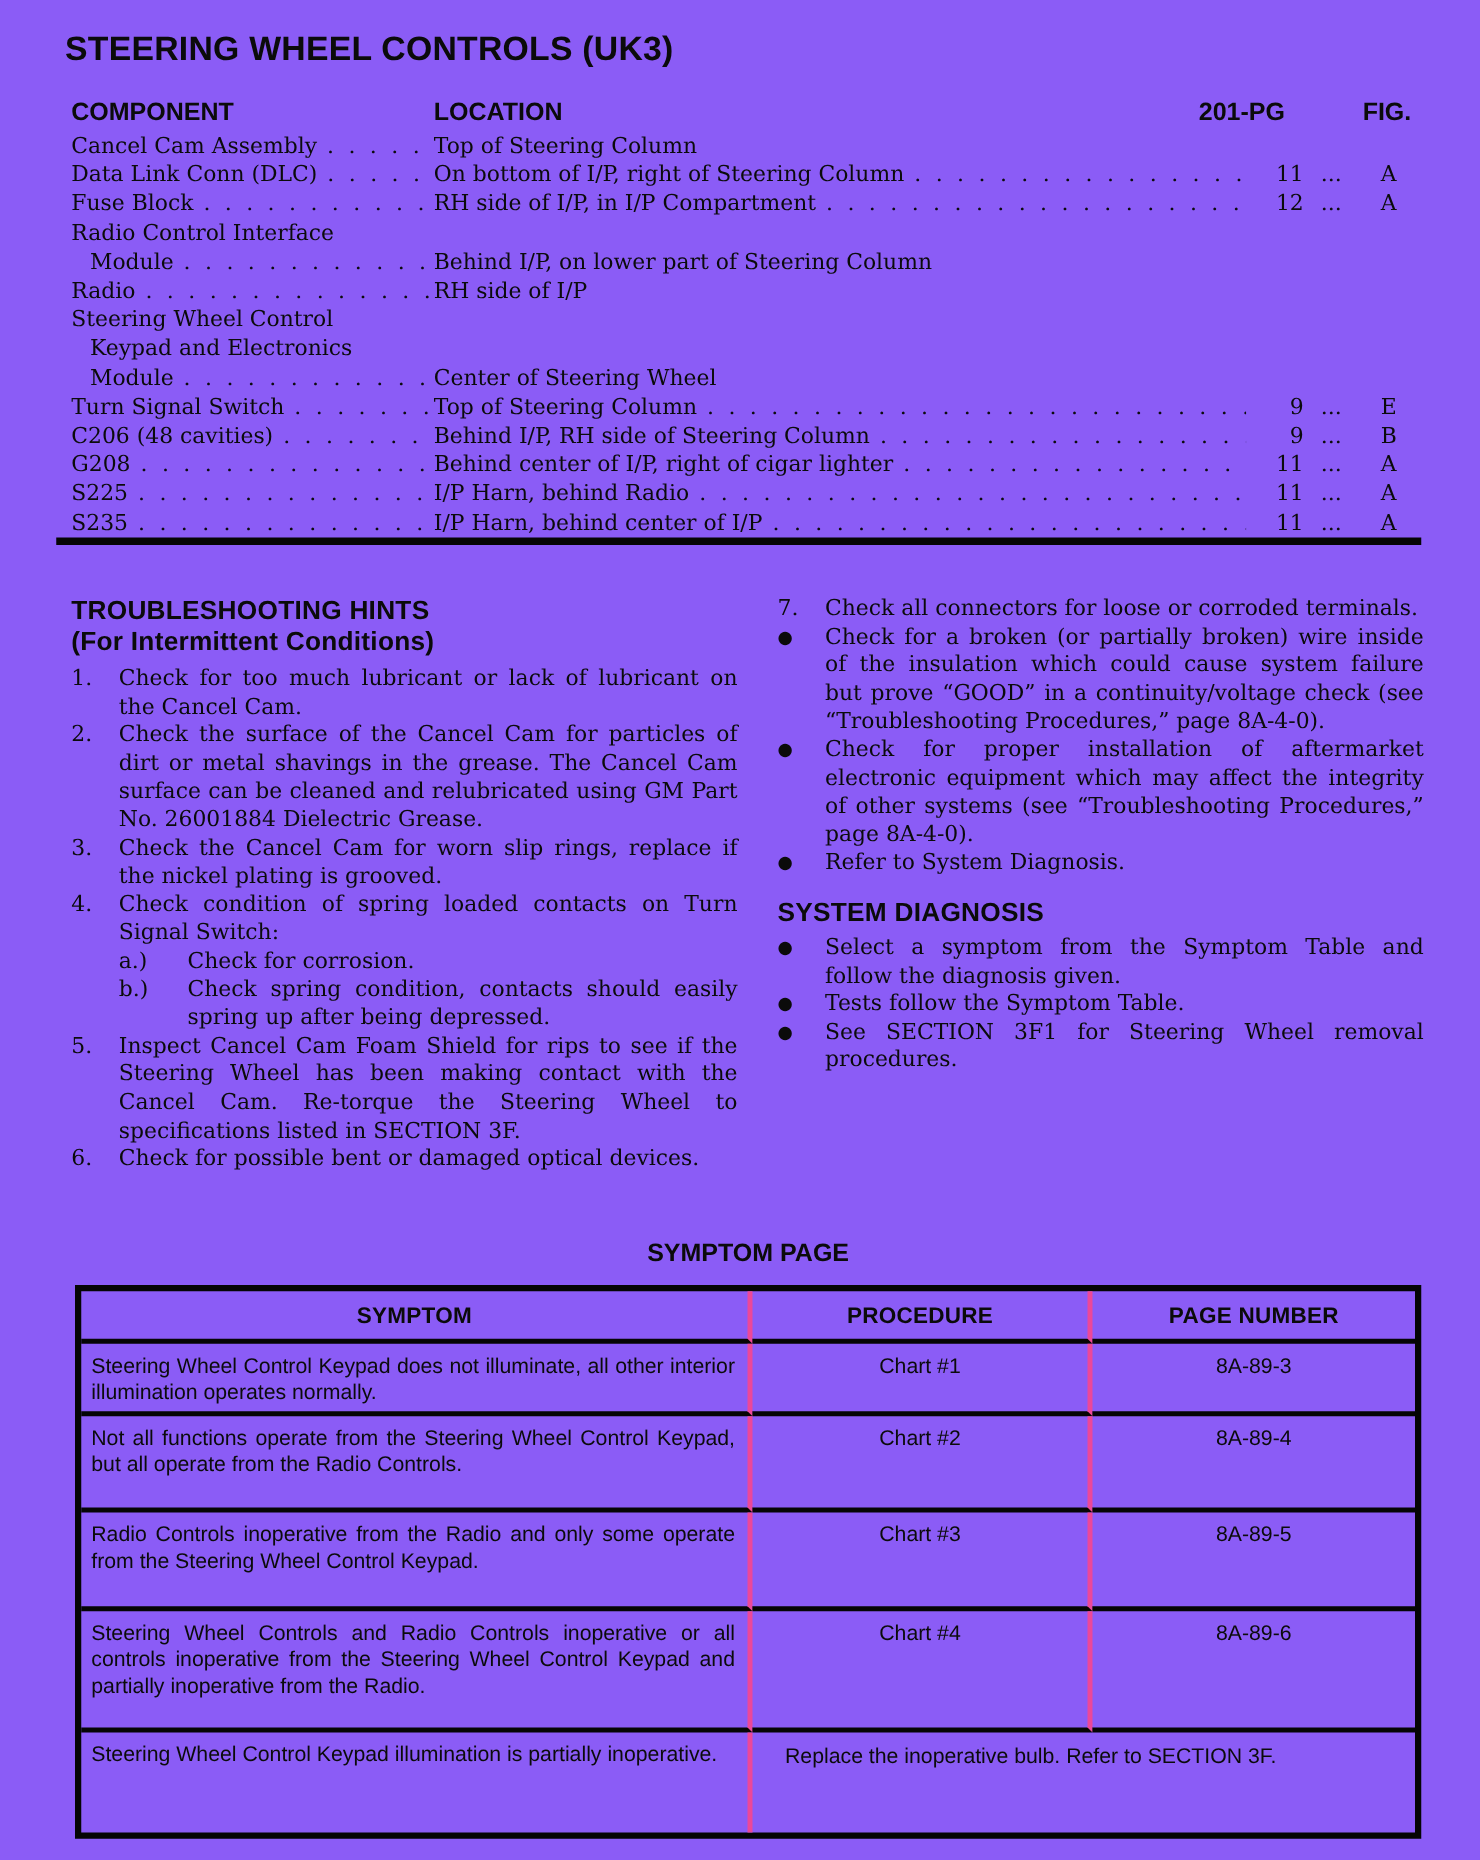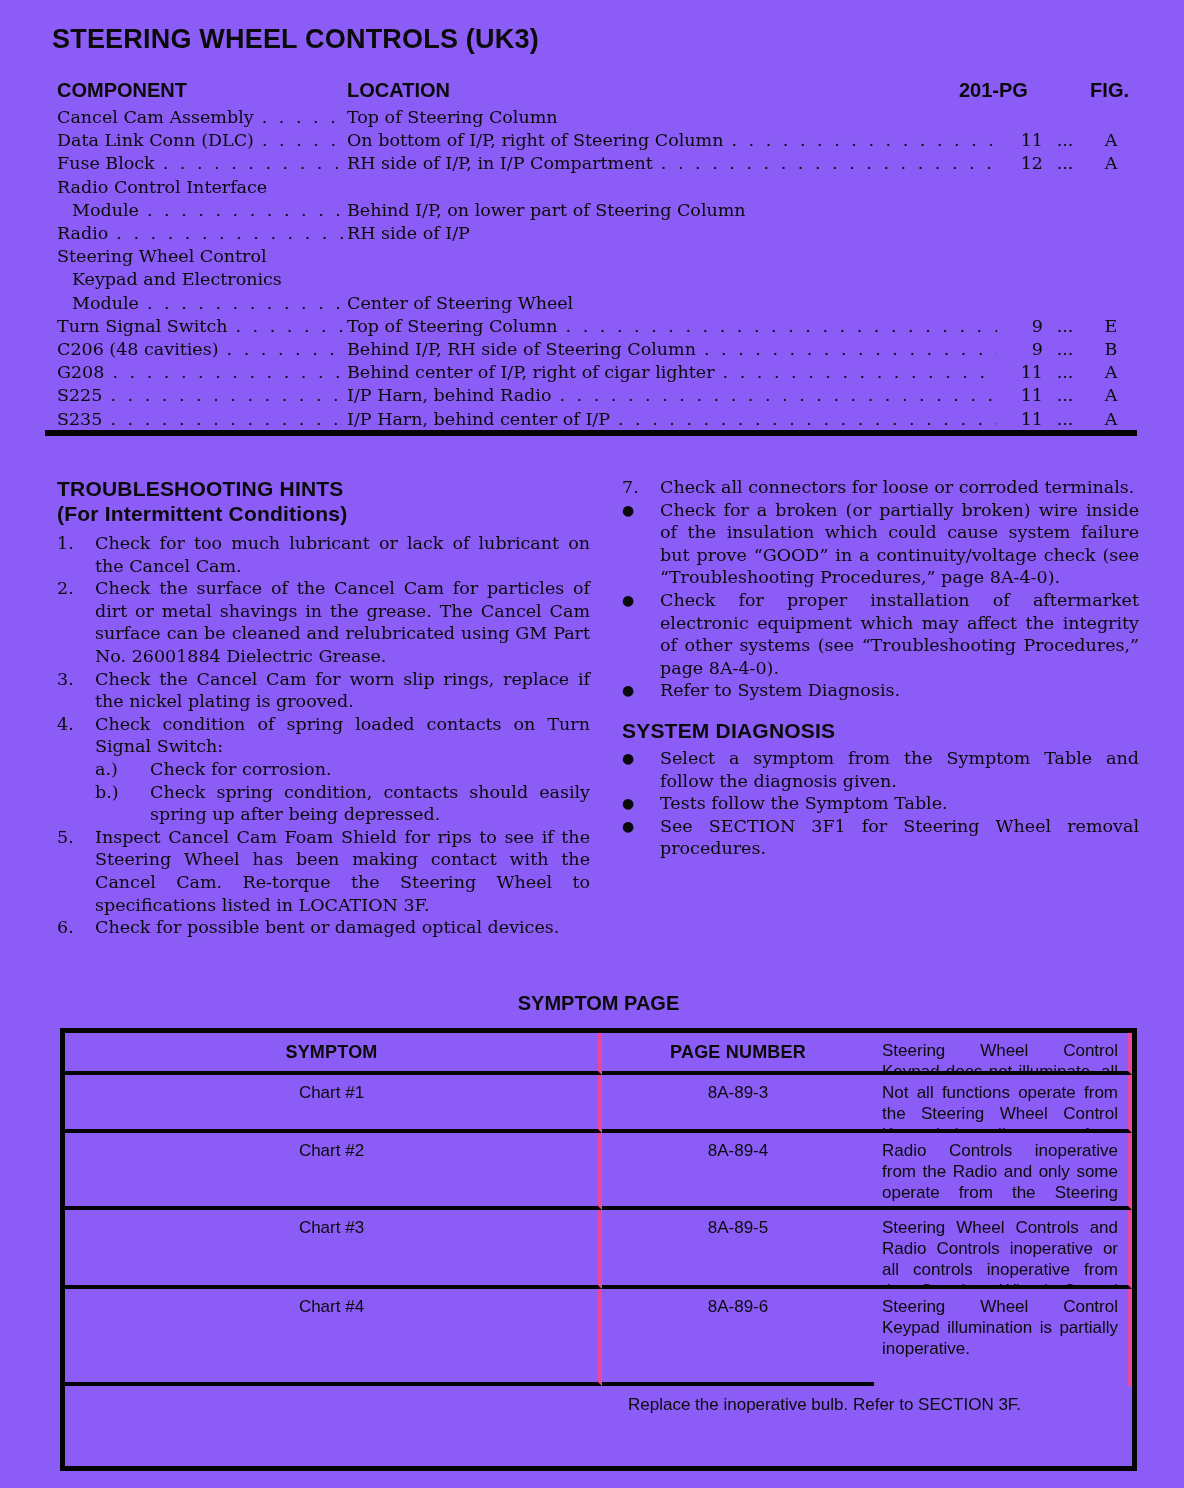--- a/index.html
+++ b/index.html
@@ -281,21 +281,21 @@
       <div class="li sub">
         <span class="mk">a.)</span>
         <span class="tx">Check for corrosion.</span>
       </div>
       <div class="li sub">
         <span class="mk">b.)</span>
         <span class="tx">Check spring condition, contacts should easily spring up after being depressed.</span>
       </div>
       <div class="li">
         <span class="mk">5.</span>
-        <span class="tx">Inspect Cancel Cam Foam Shield for rips to see if the Steering Wheel has been making contact with the Cancel Cam.  Re-torque the Steering Wheel to specifications listed in LOCATION 3F.</span>
+        <span class="tx">Inspect Cancel Cam Foam Shield for rips to see if the Steering Wheel has been making contact with the Cancel Cam.  Re-torque the Steering Wheel to specifications listed in SECTION 3F.</span>
       </div>
       <div class="li">
         <span class="mk">6.</span>
         <span class="tx">Check for possible bent or damaged optical devices.</span>
       </div>
     </div>
 
     <div class="col-right">
       <div class="li">
         <span class="mk">7.</span>
@@ -327,20 +327,21 @@
         <span class="mk bullet">●</span>
         <span class="tx">See SECTION 3F1 for Steering Wheel removal procedures.</span>
       </div>
     </div>
   </div>
 
   <div class="sym-title">SYMPTOM PAGE</div>
 
   <div class="sym-table">
     <div class="stc hdr">SYMPTOM</div>
+    <div class="stc hdr">PROCEDURE</div>
     <div class="stc hdr last-col">PAGE NUMBER</div>
 
     <div class="stc sym">Steering Wheel Control Keypad does not illuminate, all other interior illumination operates normally.</div>
     <div class="stc ctr">Chart #1</div>
     <div class="stc ctr last-col">8A-89-3</div>
 
     <div class="stc sym">Not all functions operate from the Steering Wheel Control Keypad, but all operate from the Radio Controls.</div>
     <div class="stc ctr">Chart #2</div>
     <div class="stc ctr last-col">8A-89-4</div>
 

